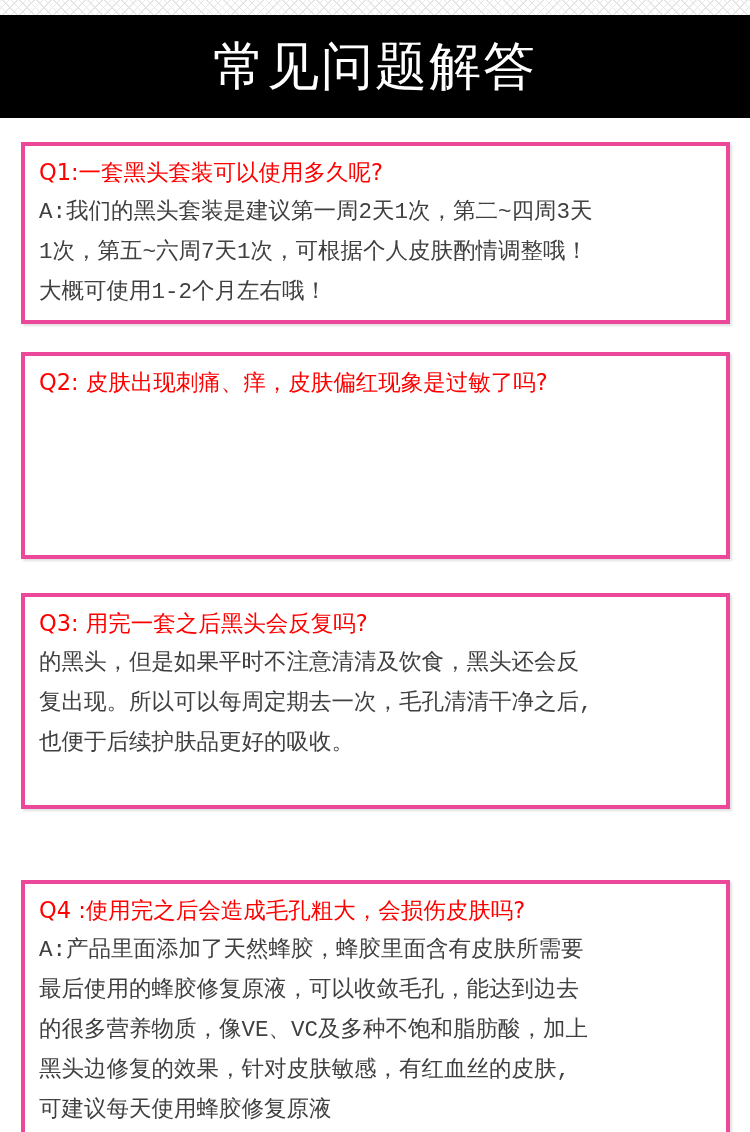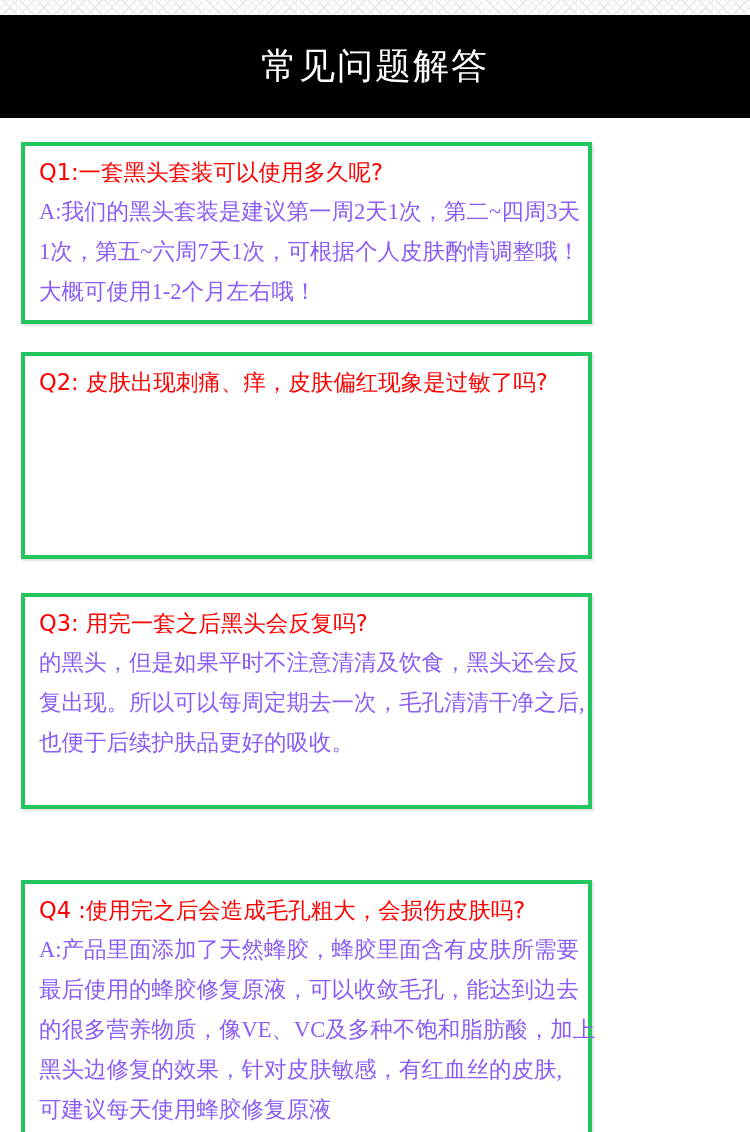--- a/index.html
+++ b/index.html
@@ -11,37 +11,37 @@
     background-image:
       repeating-linear-gradient(45deg, #e6e6e6 0 1px, transparent 1px 6px),
       repeating-linear-gradient(-45deg, #e6e6e6 0 1px, transparent 1px 6px);
   }
   .header {
     position: absolute; left: 0; top: 15px; width: 750px; height: 103px;
     background: #000000; color: #ffffff;
     display: flex; align-items: center; justify-content: center;
   }
   .header-title {
-    font-size: 36px; letter-spacing: 2px; font-weight: normal;
+    font-size: 52px; letter-spacing: 2px; font-weight: normal;
     font-family: "DejaVu Sans", sans-serif;
   }
   .faq-box {
-    position: absolute; left: 21px; width: 571px;
-    border: 4px solid #22c55e;
+    position: absolute; left: 21px; width: 709px;
+    border: 4px solid #ec4899;
     background: #ffffff;
     padding: 6px 0 0 14px;
     box-shadow: 2px 2px 2px rgba(0,0,0,0.12);
   }
   .faq-q {
     color: #ff0000; font-size: 22.5px; line-height: 40px; white-space: nowrap;
     font-family: "DejaVu Sans", sans-serif;
   }
   .faq-a {
-    color: #8b5cf6; font-size: 22.5px; line-height: 40px;
-    font-family: Liberation Serif, serif;
+    color: #404040; font-size: 22.5px; line-height: 40px;
+    font-family: Liberation Mono, monospace;
   }
   .faq-a span { display: block; white-space: nowrap; }
 </style>
 </head>
 <body>
 
 <div class="top-pattern"></div>
 
 <div class="header">
   <h1 class="header-title">常见问题解答</h1>

